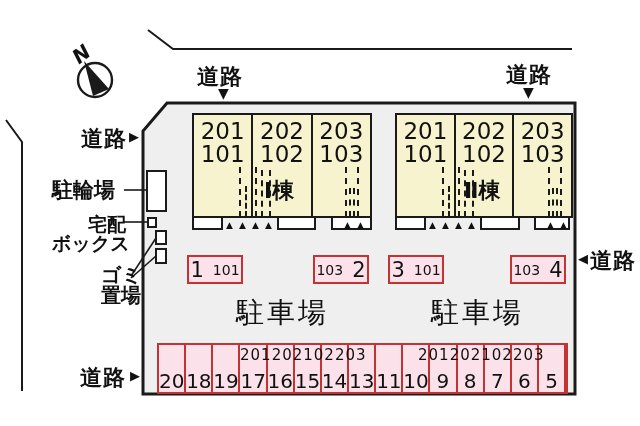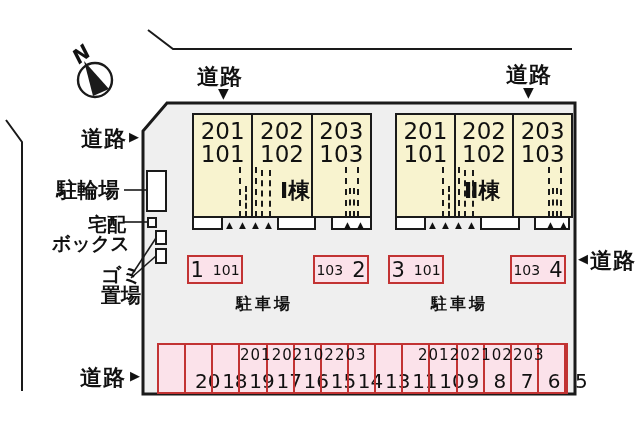--- a/index.html
+++ b/index.html
@@ -26,26 +26,26 @@
     font-size:23px;font-weight:500;line-height:1.02;}
   .unit:last-child{border-right:none;}
   .bldg-name{position:absolute;font-size:22px;font-weight:600;white-space:nowrap;}
   .corridor{position:absolute;border-left:2px dashed var(--line,#1a1a1a);border-right:2px dashed var(--line,#1a1a1a);box-sizing:border-box;}
   .porch{position:absolute;background:#fff;border:2px solid var(--line,#1a1a1a);box-sizing:border-box;}
   .tri{position:absolute;font-size:9px;line-height:1;}
   .badge{position:absolute;height:29px;box-sizing:border-box;background:var(--stall-fill,#fbe2ea);
     border:2px solid var(--stall-border,#c23333);display:flex;align-items:center;justify-content:center;gap:9px;}
   .badge .big{font-size:21px;}
   .badge .small{font-size:14px;}
-  .parking-lbl{font-size:16px;font-weight:700;letter-spacing:3px;}
+  .parking-lbl{font-size:28px;font-weight:400;letter-spacing:3px;}
   .stall-row{position:absolute;left:157px;top:343px;width:411px;height:51px;box-sizing:border-box;
     border:2px solid var(--stall-border,#c23333);background:var(--stall-fill,#fbe2ea);display:flex;}
   .stall{flex:1;border-right:2px solid var(--stall-border,#c23333);position:relative;box-sizing:border-box;}
   .stall:last-child{border-right:none;}
-  .stall-num{position:absolute;bottom:0;left:0;right:0;text-align:center;font-size:20px;line-height:1.1;padding-left:36px;}
+  .stall-num{position:absolute;bottom:0;left:0;right:0;text-align:center;font-size:20px;line-height:1.1;}
   .unit-run{position:absolute;top:2px;display:flex;font-size:15px;letter-spacing:1px;line-height:1.1;}
 </style>
 </head>
 <body>
 
 <div id="stage">
 
   <svg width="640" height="426" viewBox="0 0 640 426">
     <polyline class="road-line" points="148,30 173,49 572,49"></polyline>
     <polyline class="road-line" points="6,120 22,142 22,391"></polyline>
@@ -73,41 +73,41 @@
   <div class="lbl road-lbl" style="left:590px;top:246px;">道路</div>
 
   <div class="lbl road-lbl" style="left:80px;top:363px;">道路</div>
   <div class="lbl side-arrow" style="left:130px;top:369px;">▶</div>
 
   <div class="fac-rect" style="left:146px;top:170px;width:21px;height:42px;"></div>
   <div class="fac-rect" style="left:147px;top:217px;width:10px;height:11px;"></div>
   <div class="fac-rect" style="left:155px;top:230px;width:12px;height:15px;"></div>
   <div class="fac-rect" style="left:155px;top:248px;width:12px;height:16px;"></div>
 
-  <div class="lbl fac-lbl" style="left:52px;top:176px;width:72px;text-align:center;font-size:21px;">駐輪場</div>
+  <div class="lbl fac-lbl" style="left:52px;top:176px;width:72px;text-align:left;font-size:21px;">駐輪場</div>
   <div class="lbl fac-lbl" style="left:88px;top:212px;font-size:19px;">宅配</div>
   <div class="lbl fac-lbl" style="left:52px;top:231px;font-size:19px;">ボックス</div>
   <div class="lbl fac-lbl" style="left:101px;top:262px;">ゴミ</div>
   <div class="lbl fac-lbl" style="left:101px;top:282px;">置場</div>
 
   <div class="building" style="left:192px;top:113px;width:180px;height:105px;">
     <div class="unit">
       <div>201</div>
       <div>101</div>
     </div>
     <div class="unit">
       <div>202</div>
       <div>102</div>
     </div>
     <div class="unit">
       <div>203</div>
       <div>103</div>
     </div>
   </div>
-  <div class="bldg-name" style="left:280px;top:176px;">Ⅰ棟</div>
+  <div class="bldg-name" style="left:264px;top:176px;">Ⅰ棟</div>
   <div class="corridor" style="left:239px;top:167px;width:18px;height:50px;"></div>
   <div class="corridor" style="left:245px;top:186px;width:8px;height:31px;"></div>
   <div class="corridor" style="left:261px;top:170px;width:10px;height:47px;"></div>
   <div class="corridor" style="left:345px;top:167px;width:14px;height:50px;"></div>
   <div class="corridor" style="left:349px;top:188px;width:6px;height:29px;"></div>
   <div class="porch" style="left:192px;top:216px;width:31px;height:14px;"></div>
   <div class="porch" style="left:277px;top:216px;width:39px;height:14px;"></div>
   <div class="porch" style="left:331px;top:216px;width:41px;height:14px;"></div>
   <span class="tri" style="left:226px;top:221px;">▲</span>
   <span class="tri" style="left:239px;top:221px;">▲</span>

